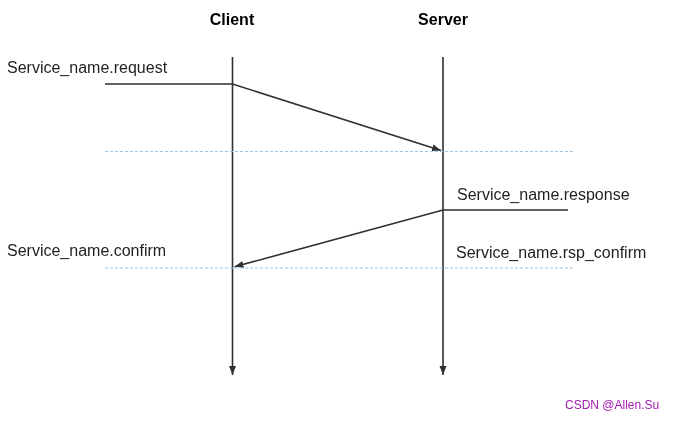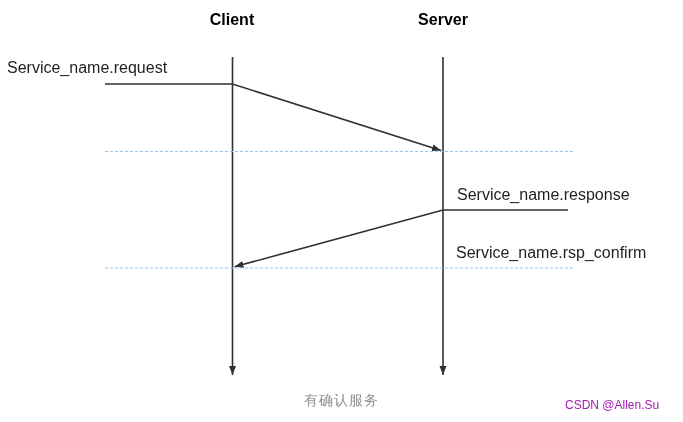--- a/index.html
+++ b/index.html
@@ -75,20 +75,20 @@
 
     <polyline points="568,210 443,210 234.5,266.8" fill="none" stroke-width="1.6" marker-end="url(#arrow)" stroke="#303030"></polyline>
 
     <line x1="105" y1="268" x2="575" y2="268" stroke-width="1.2" stroke-dasharray="3 2" stroke="#9dc3e6"></line>
   </svg>
 
   <div class="lifeline-title" style="left:232px; top:11px;">Client</div>
   <div class="lifeline-title" style="left:443px; top:11px;">Server</div>
 
   <div class="lbl" style="left:7px; top:59px;">Service_name.request</div>
+  <div class="lbl" style="left:7px; top:242px;">Service_name.confirm</div>
 
   <div class="lbl" style="left:456px; top:244px;">Service_name.rsp_confirm</div>
   <div class="lbl" style="left:457px; top:186px;">Service_name.response</div>
 
-  <div class="caption">有确认服务</div>
   <div class="watermark">CSDN @Allen.Su</div>
 
 </div>
 
 </body></html>

